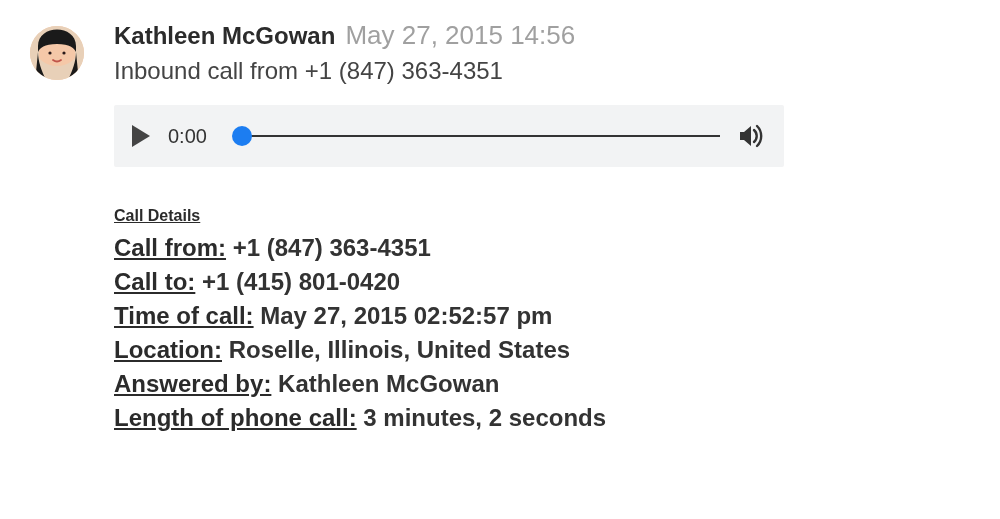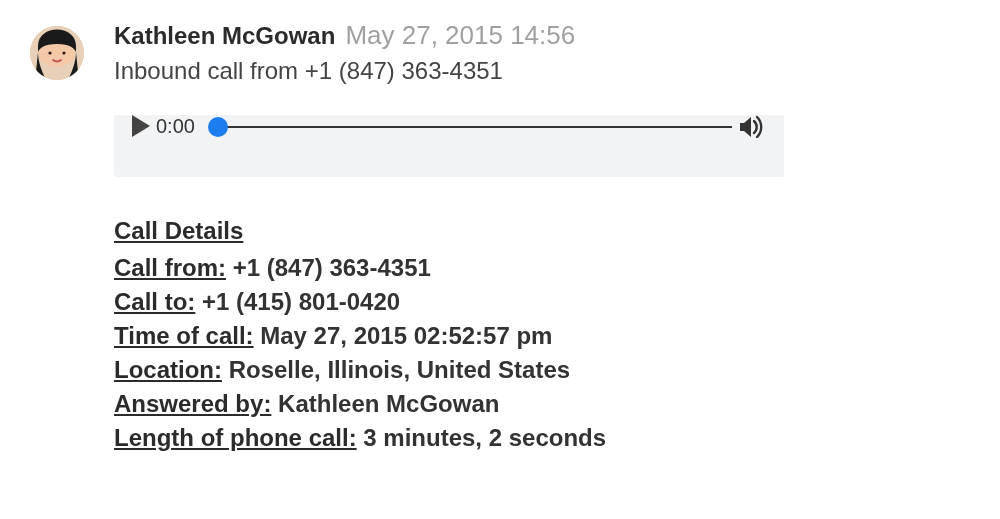--- a/index.html
+++ b/index.html
@@ -40,35 +40,36 @@
       color: #2b2b2b;
     }
     .timestamp {
       font-size: 26px;
       color: #a0a0a0;
       font-weight: 400;
     }
     .summary {
       font-size: 24px;
       color: #444;
-      margin-bottom: 30px;
+      margin-bottom: 20px;
     }
     .player-row {
       display: flex;
       align-items: center;
       gap: 26px;
       margin-bottom: 40px;
     }
     .audio-player {
       background: #f2f3f4;
       height: 62px;
       width: 670px;
       display: flex;
+      align-items: center;
       padding: 0 18px;
-      gap: 6px;
+      gap: 18px;
       border-radius: 2px;
     }
     .play-triangle {
       width: 0;
       height: 0;
       border-top: 11px solid transparent;
       border-bottom: 11px solid transparent;
       border-left: 18px solid #444;
       cursor: pointer;
     }
@@ -107,21 +108,21 @@
       align-items: center;
       cursor: pointer;
     }
     .volume-icon svg { width: 100%; height: 100%; }
     .delete-link {
       color: #ff0000;
       font-size: 22px;
       cursor: pointer;
     }
     .details-title {
-      font-size: 24px;
+      font-size: 16px;
       font-weight: 700;
       text-decoration: underline;
       color: #2b2b2b;
       margin-bottom: 6px;
     }
     .detail-row {
       font-size: 24px;
       line-height: 1.42;
       color: #333;
     }

